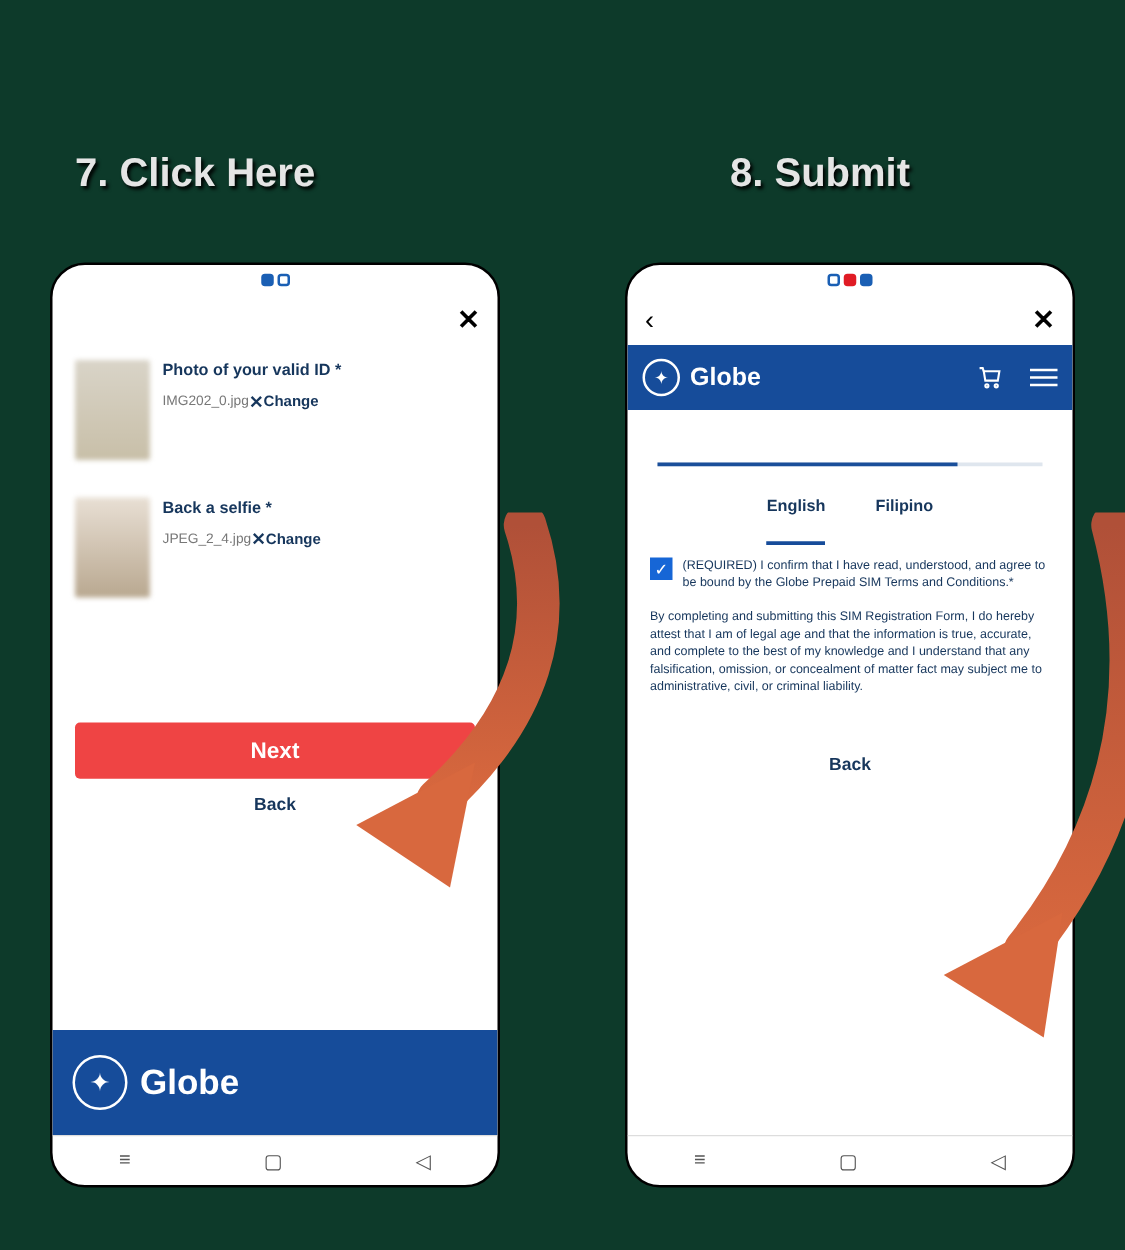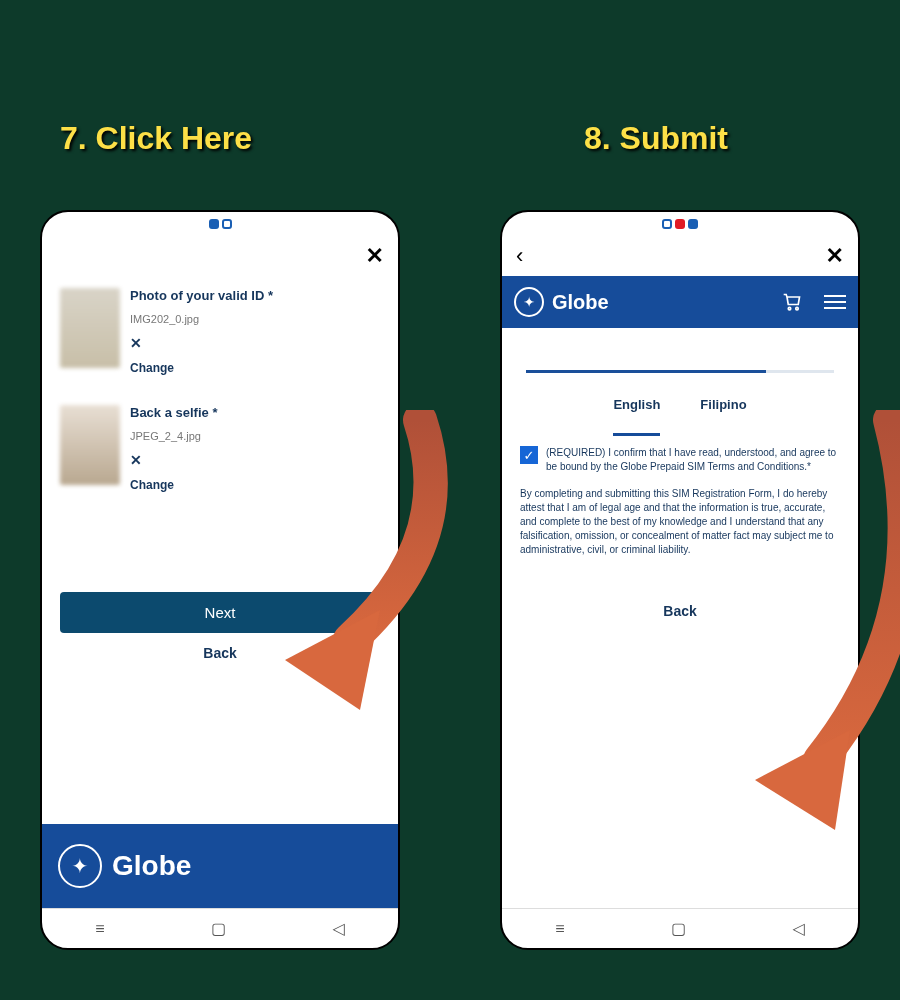--- a/index.html
+++ b/index.html
@@ -6,21 +6,21 @@
   body {
     width: 900px;
     height: 1000px;
     background: #0d3a2a;
     font-family: -apple-system, Helvetica, Arial, sans-serif;
     position: relative;
     overflow: hidden;
   }
   .step-label {
     position: absolute;
-    color: #fde047;
+    color: #e5e5e5;
     font-size: 32px;
     font-weight: 800;
     text-shadow: 2px 2px 3px #000;
   }
   #label7 { top: 120px; left: 60px; }
   #label8 { top: 120px; left: 584px; }
 
   .phone {
     position: absolute;
     width: 360px;
@@ -52,25 +52,25 @@
   .burger { display:flex; flex-direction:column; gap:4px; margin-left:10px; cursor:pointer;}
   .burger span { width:22px; height:2px; background:#fff; display:block;}
 
   .content { flex:1; padding:12px 18px 4px 18px; font-size:12px; color:#16365c; overflow:hidden; position:relative; }
 
   .upload-row { display:flex; gap:10px; margin-bottom:30px; }
   .thumb { width:60px; height:80px; background:linear-gradient(#d9d4c8,#c8bfa8); filter:blur(2px); border-radius:2px;}
   .thumb2{ width:60px; height:80px; background:linear-gradient(#e8dfd4,#b9a890); filter:blur(2px); border-radius:2px;}
   .upload-info .title { font-size:13px; font-weight:600; margin-bottom:10px;}
   .upload-info .file { font-size:11px; color:#777; filter:blur(0.6px);}
-  .upload-info .file-row{ display:flex; gap:10px; margin-top:6px;flex-direction:column;}
+  .upload-info .file-row{ display:flex; align-items:center; gap:0; margin-top:6px;}
   .mini-x{ font-weight:700; font-size:14px; color:#16365c; cursor:pointer;}
   .chg{ color:#16365c; font-weight:700; font-size:12px; cursor:pointer;}
 
-  .primary-btn{ background:#0c4a6e; color:#fff; text-align:center; padding:12px 0; border-radius:4px; font-weight:400; font-size:15px; cursor:pointer; margin-top:10px;}
+  .primary-btn{ background:#ef4444; color:#fff; text-align:center; padding:12px 0; border-radius:4px; font-weight:700; font-size:18px; cursor:pointer; margin-top:10px;}
   .secondary-btn{ color:#16365c; text-align:center; padding:12px 0; font-weight:600; font-size:14px; cursor:pointer;}
 
   .globe-footer { background:#164c9a; color:#fff; padding:20px 16px; display:flex; align-items:center; gap:10px; }
   .globe-footer .globe-logo-circle{ width:44px; height:44px; font-size:20px;}
   .globe-footer .gt{ font-size:28px; font-weight:600;}
 
   .nav-bar { height:40px; display:flex; justify-content:space-around; align-items:center; border-top:1px solid #ddd;}
   .nav-bar span{ color:#555; font-size:16px;}
 
   .progress-track{ height:3px; background:#dfe6ee; margin:30px 6px 24px 6px; position:relative;}

